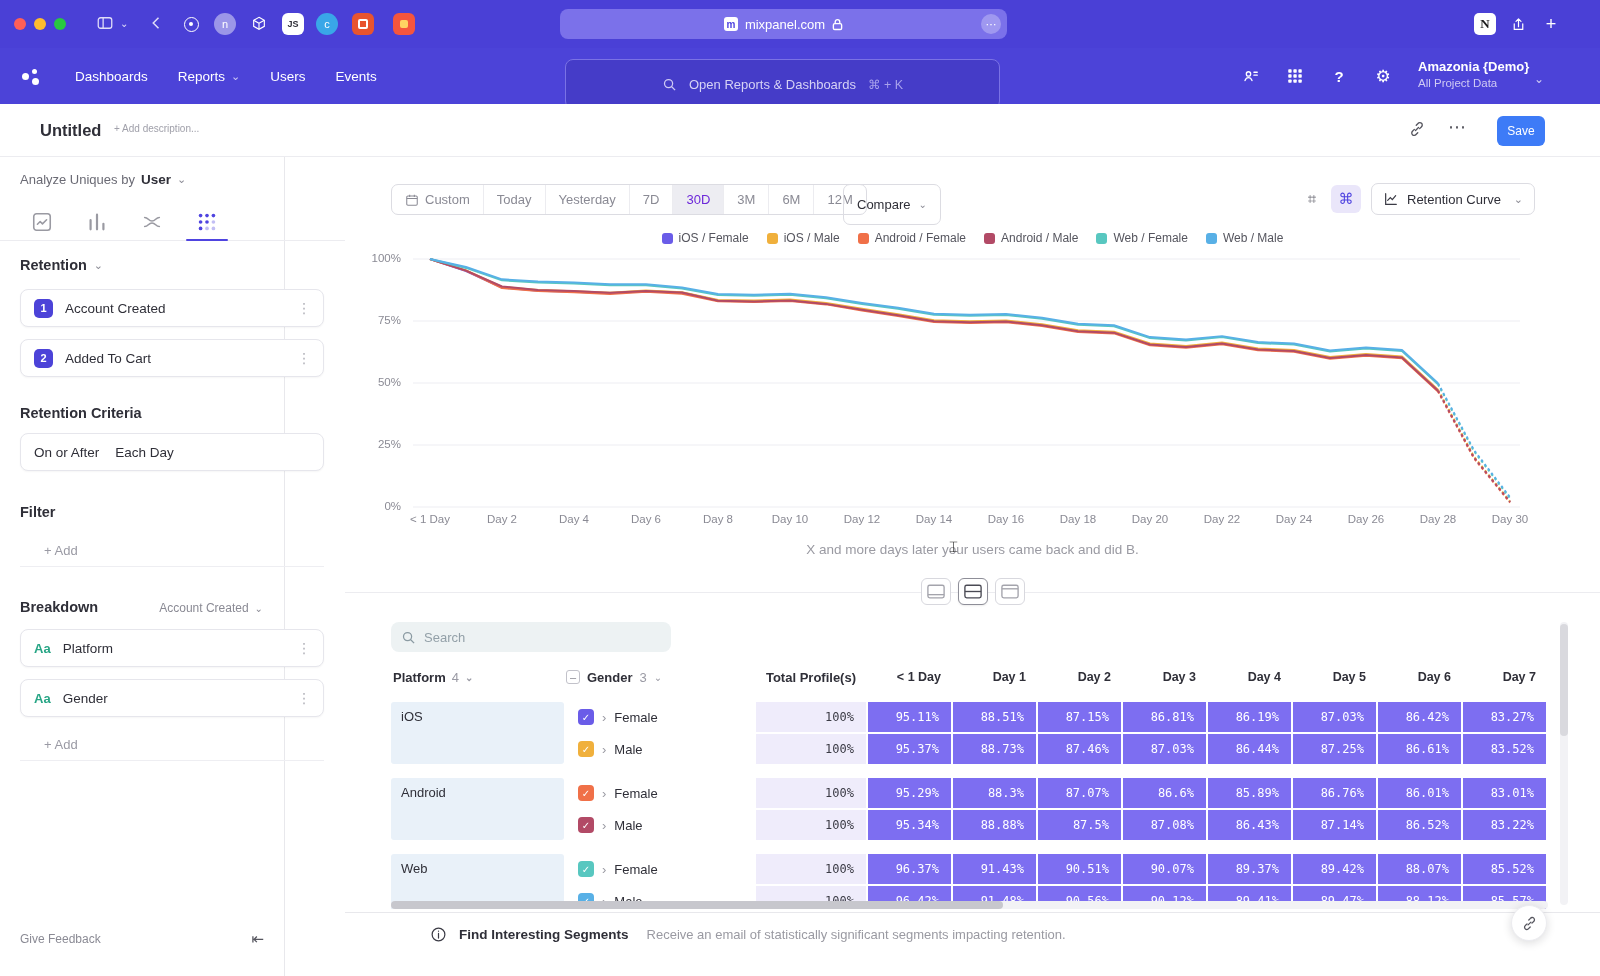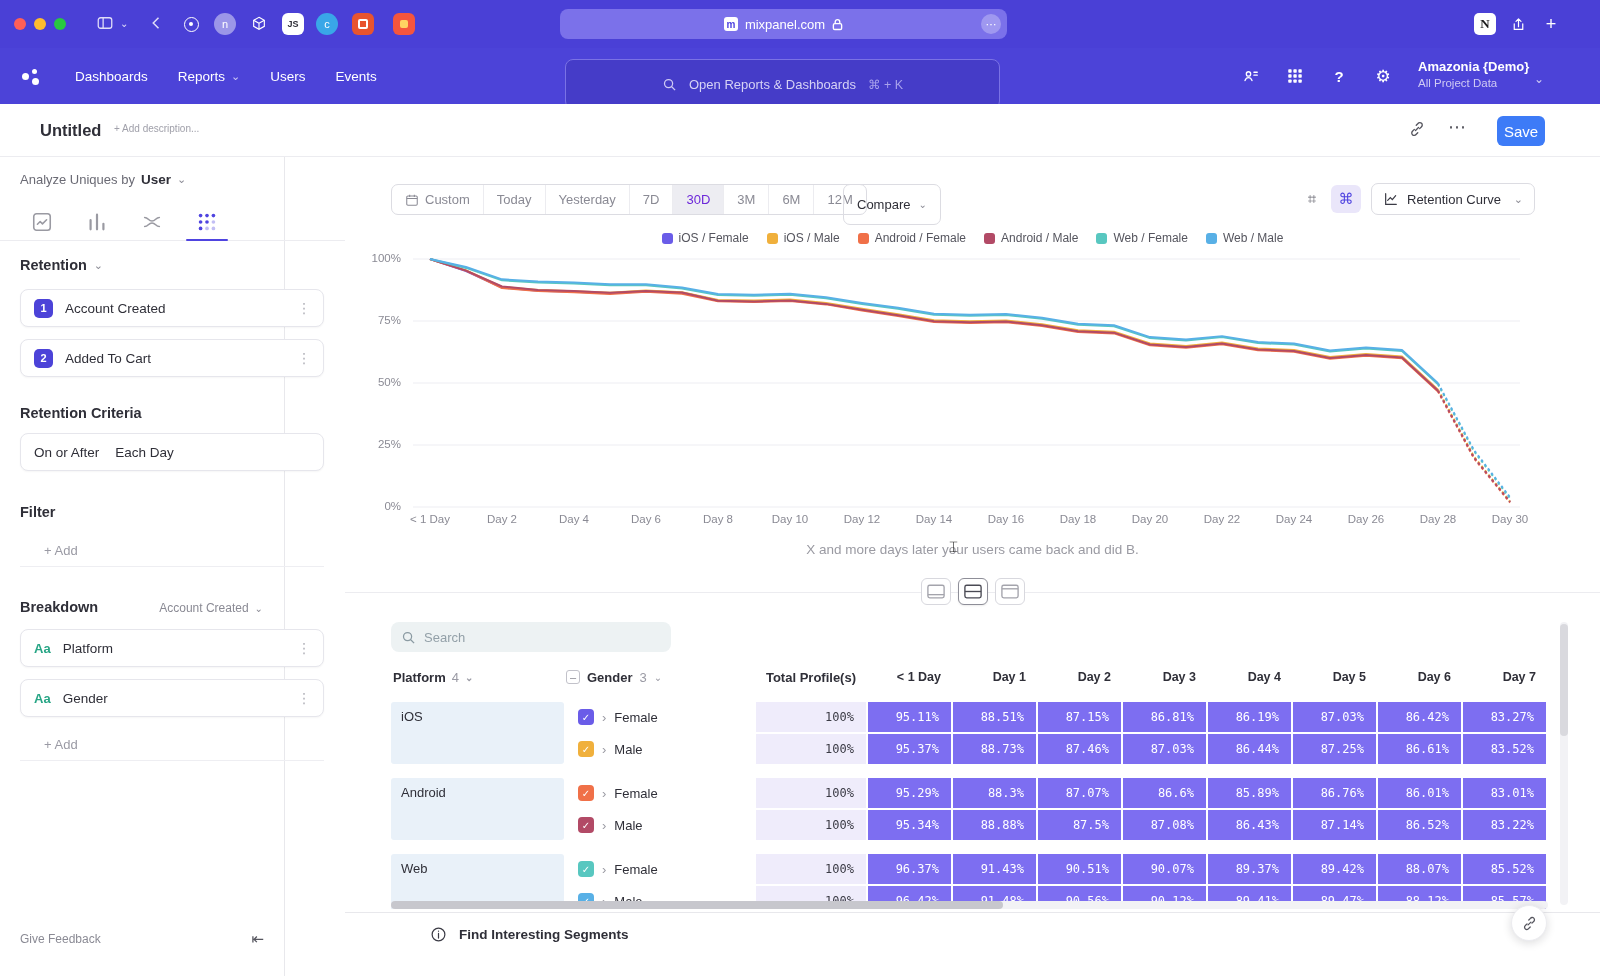--- a/index.html
+++ b/index.html
@@ -33,21 +33,21 @@
 #project .pname{font-size:13px;font-weight:700;line-height:18px}
 #project .psub{font-size:11.5px;color:#CFCAF4;line-height:15px}
 #project-chev{position:absolute;left:1534px;top:24px;color:#CFCAF4;font-size:12px}
 
 
 #report-header{position:absolute;left:0;top:104px;width:1600px;height:53px;background:#fff;border-bottom:1px solid #ECECF0}
 #rh-title{position:absolute;left:40px;top:17px;font-size:16.5px;font-weight:700;color:#2F2F38}
 #rh-desc{position:absolute;left:114px;top:19px;font-size:10px;color:#A0A0AA}
 #rh-link{position:absolute;left:1408px;top:16px;width:20px;height:20px;color:#55555E;cursor:pointer}
 #rh-more{position:absolute;left:1448px;top:12px;font-size:18px;color:#55555E;cursor:pointer}
-#save-btn{position:absolute;left:1497px;top:12px;width:48px;height:30px;background:#3D7BF7;border-radius:6px;color:#fff;font-size:15px;display:flex;align-items:center;justify-content:center;cursor:pointer}
+#save-btn{position:absolute;left:1497px;top:12px;width:48px;height:30px;background:#3D7BF7;border-radius:6px;color:#fff;font-size:12px;display:flex;align-items:center;justify-content:center;cursor:pointer}
 
 
 #sidebar{position:absolute;left:0;top:157px;width:285px;height:819px;background:#fff;border-right:1px solid #E8E8EC}
 #analyze-row{position:absolute;left:20px;top:15px;display:flex;align-items:center;gap:6px;font-size:13px;color:#6A6A74}
 #analyze-row b{color:#2F2F38;font-size:13.5px}
 #analyze-row .chev{font-size:11px;color:#8A8A94}
 #sb-tabs{position:absolute;left:0;top:46px;width:345px;height:38px;border-bottom:1px solid #ECECF0;display:flex;align-items:center;padding-left:31px;gap:33px}
 .sb-tab{position:relative;width:22px;height:22px;color:#9A9AA2;cursor:pointer}
 .sb-tab.active{color:#4F44E0}
 .sb-tab.active::after{content:"";position:absolute;left:-10px;right:-10px;bottom:-8px;height:2px;background:#4F44E0;border-radius:1px}
@@ -649,19 +649,20 @@
 
 <div id="footer-bar">
   <div id="footer-inner">
     <span>
         <svg width="17" height="17" viewBox="0 0 24 24" fill="none" stroke="#3A3A44" stroke-width="1.7">
           <circle cx="12" cy="12" r="9"></circle>
           <path d="M12 10.5V17M12 7.2v.2" stroke-linecap="round"></path>
         </svg>
       </span>
     <span id="f-title">Find Interesting Segments</span>
+    <span id="f-sub">Receive an email of statistically significant segments impacting retention.</span>
   </div>
 </div>
 <span id="fab-link">
   <svg width="17" height="17" viewBox="0 0 24 24" fill="none" stroke="currentColor" stroke-width="1.8" stroke-linecap="round">
       <path d="M10 14L14 10M8.5 12.5l-2.3 2.3a3.2 3.2 0 1 0 4.5 4.5l2.3-2.3M15.5 11.5l2.3-2.3a3.2 3.2 0 1 0-4.5-4.5l-2.3 2.3"></path>
     </svg>
 </span>
 
 </body></html>

